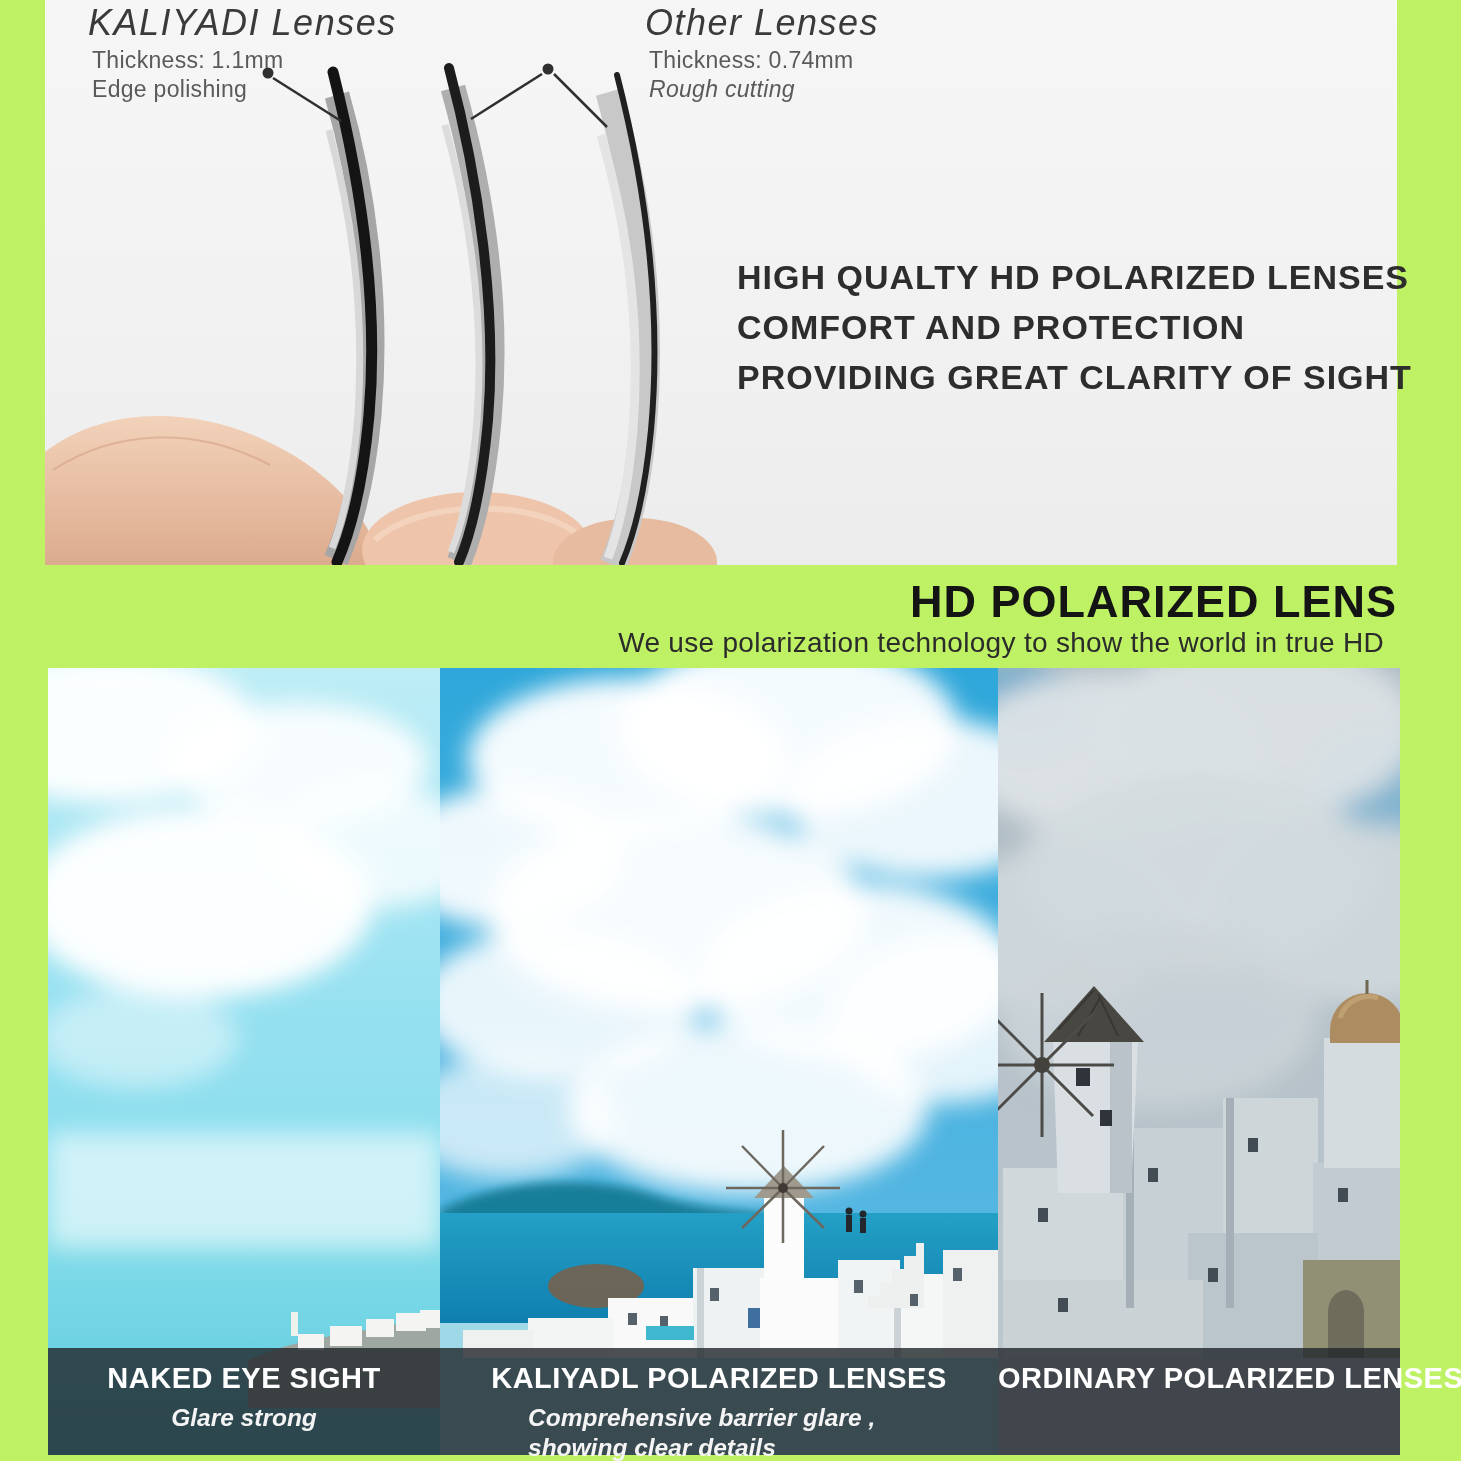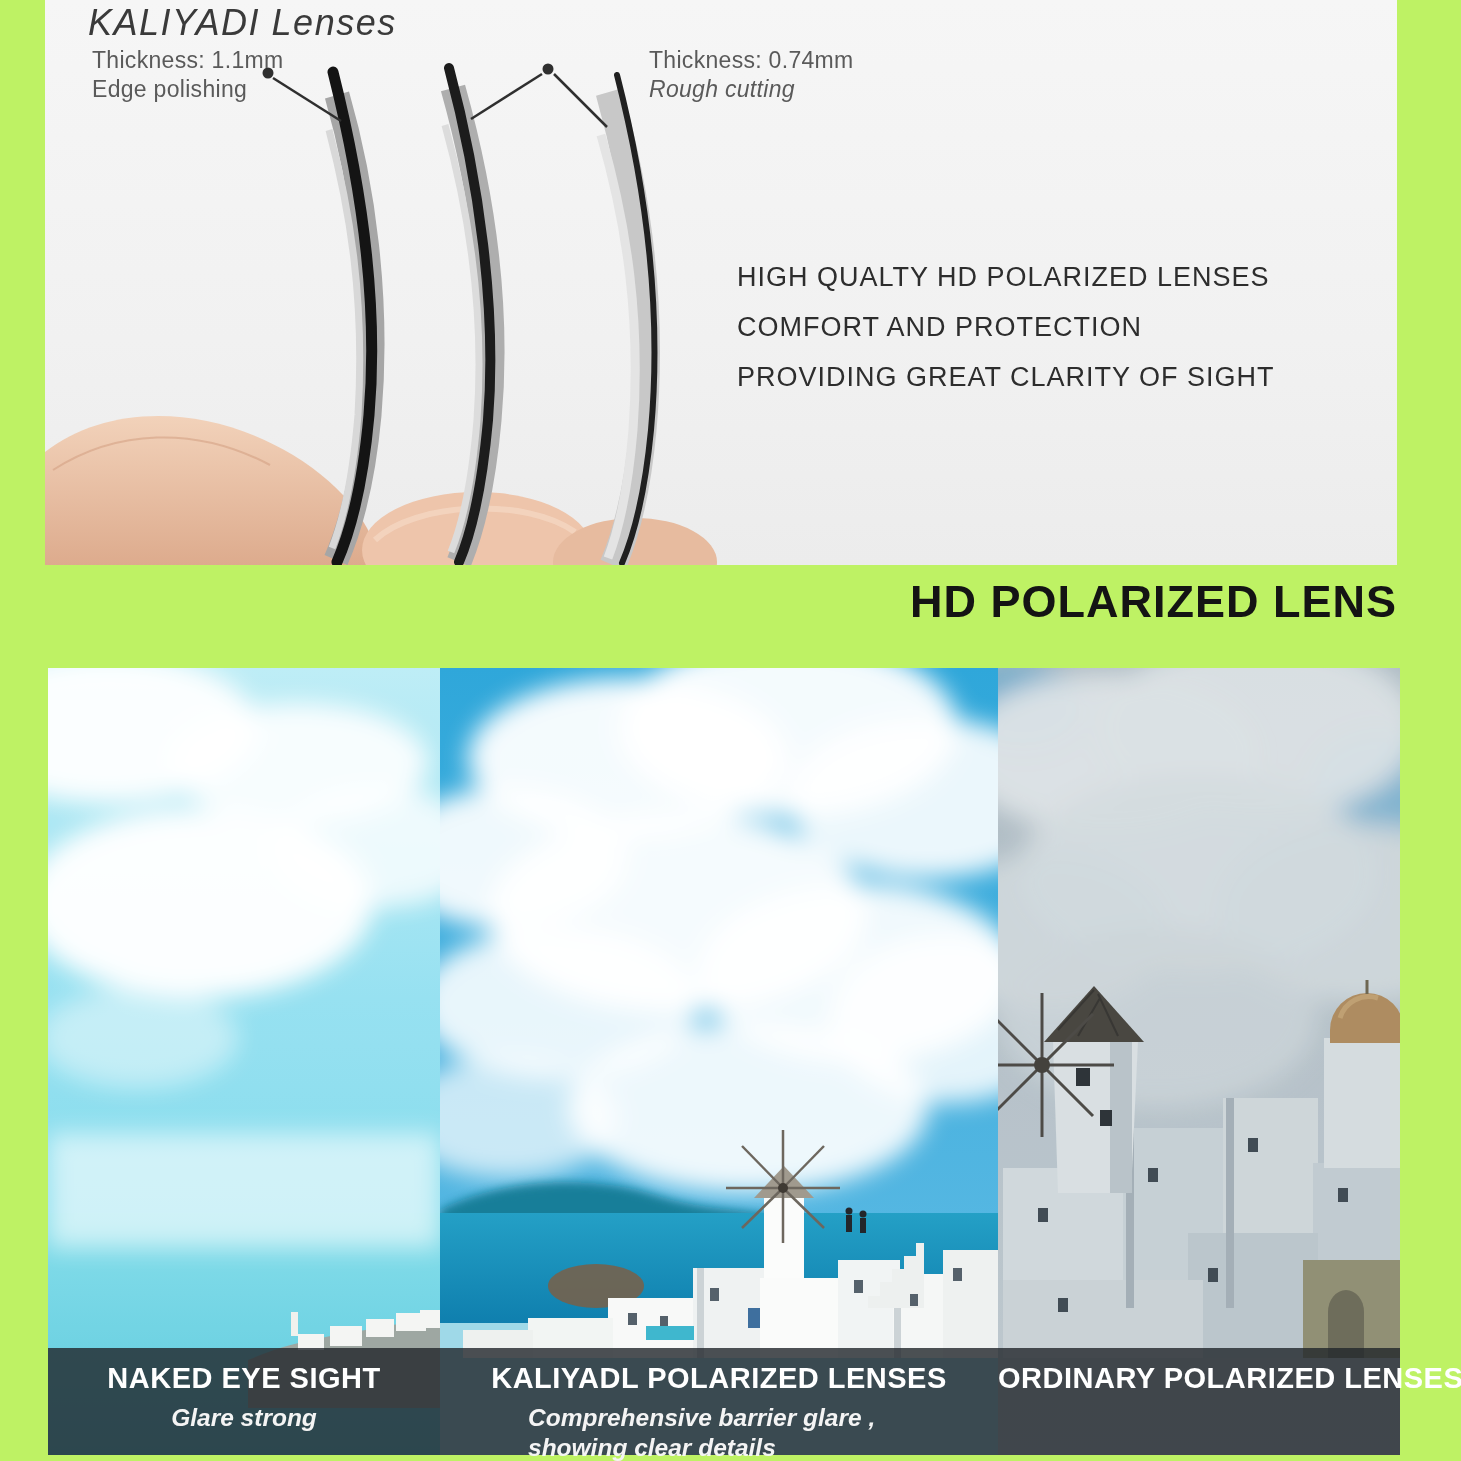--- a/index.html
+++ b/index.html
@@ -5,21 +5,21 @@
   html,body{margin:0;padding:0;background:#ffffff;}
   .page{position:relative;width:1461px;height:1461px;background:#bef264;overflow:hidden;
         font-family:"Liberation Sans",sans-serif;}
   .abs{position:absolute;}
 
   
   .top-photo{left:45px;top:0;width:1352px;height:565px;
              background:linear-gradient(180deg,#f6f6f6 0%,#f1f1f1 60%,#ececec 100%);}
   .lens-brand-title{font-style:italic;font-size:36px;color:#3a3a3a;letter-spacing:1.5px;font-weight:500;}
   .lens-sub{font-size:23px;color:#5a5a5a;letter-spacing:.3px;}
-  .headline{font-size:27px;font-weight:400;color:#2d2d2d;letter-spacing:1px;line-height:50px;white-space:nowrap;}
+  .headline{font-size:34px;font-weight:700;color:#2d2d2d;letter-spacing:1px;line-height:50px;white-space:nowrap;}
 
   
   .hd-title{right:64px;top:576px;font-size:45px;font-weight:bold;color:#141414;letter-spacing:1px;white-space:nowrap;text-align:center;}
   .hd-sub{right:77px;top:627px;font-size:28px;color:#2b2b2b;letter-spacing:.3px;white-space:nowrap;}
 
   
   .bottom-photo{left:48px;top:668px;width:1352px;height:787px;background:#9fd9e8;}
   .caption{color:#ffffff;text-align:center;z-index:3;}
   .cap-title{font-size:29px;font-weight:700;letter-spacing:.5px;white-space:nowrap;}
   .cap-desc{font-size:24.5px;font-style:italic;font-weight:600;color:#f4f4f4;line-height:30px;}
@@ -79,31 +79,33 @@
         <line x1="497" y1="74" x2="426" y2="119" stroke-width="2.5"></line>
         <line x1="509" y1="74" x2="562" y2="127" stroke-width="2.5"></line>
       </g>
     </svg>
 
     
     <div class="abs lens-brand-title" style="left:43px;top:2px;">KALIYADI Lenses</div>
     <div class="abs lens-sub" style="left:47px;top:47px;">Thickness: 1.1mm</div>
     <div class="abs lens-sub" style="left:47px;top:76px;">Edge polishing</div>
 
+    <div class="abs lens-brand-title" style="left:600px;top:2px;">Other Lenses</div>
     <div class="abs lens-sub" style="left:604px;top:47px;">Thickness: 0.74mm</div>
     <div class="abs lens-sub" style="left:604px;top:76px;font-style:italic;">Rough cutting</div>
 
     <div class="abs" style="left:692px;top:252px;">
       <div class="headline">HIGH QUALTY HD POLARIZED LENSES</div>
       <div class="headline">COMFORT AND PROTECTION</div>
       <div class="headline">PROVIDING GREAT CLARITY OF SIGHT</div>
     </div>
   </div>
 
   <div class="abs hd-title">HD POLARIZED LENS</div>
+  <div class="abs hd-sub">We use polarization technology to show the world in true HD</div>
 
   <div class="abs bottom-photo">
     <svg width="1352" height="787" viewBox="0 0 1352 787" style="position:absolute;left:0;top:0;">
       <defs>
         <clipPath id="cp1">
             <rect x="0" y="0" width="392" height="787"></rect>
           </clipPath>
         <clipPath id="cp2">
             <rect x="392" y="0" width="558" height="787"></rect>
           </clipPath>

